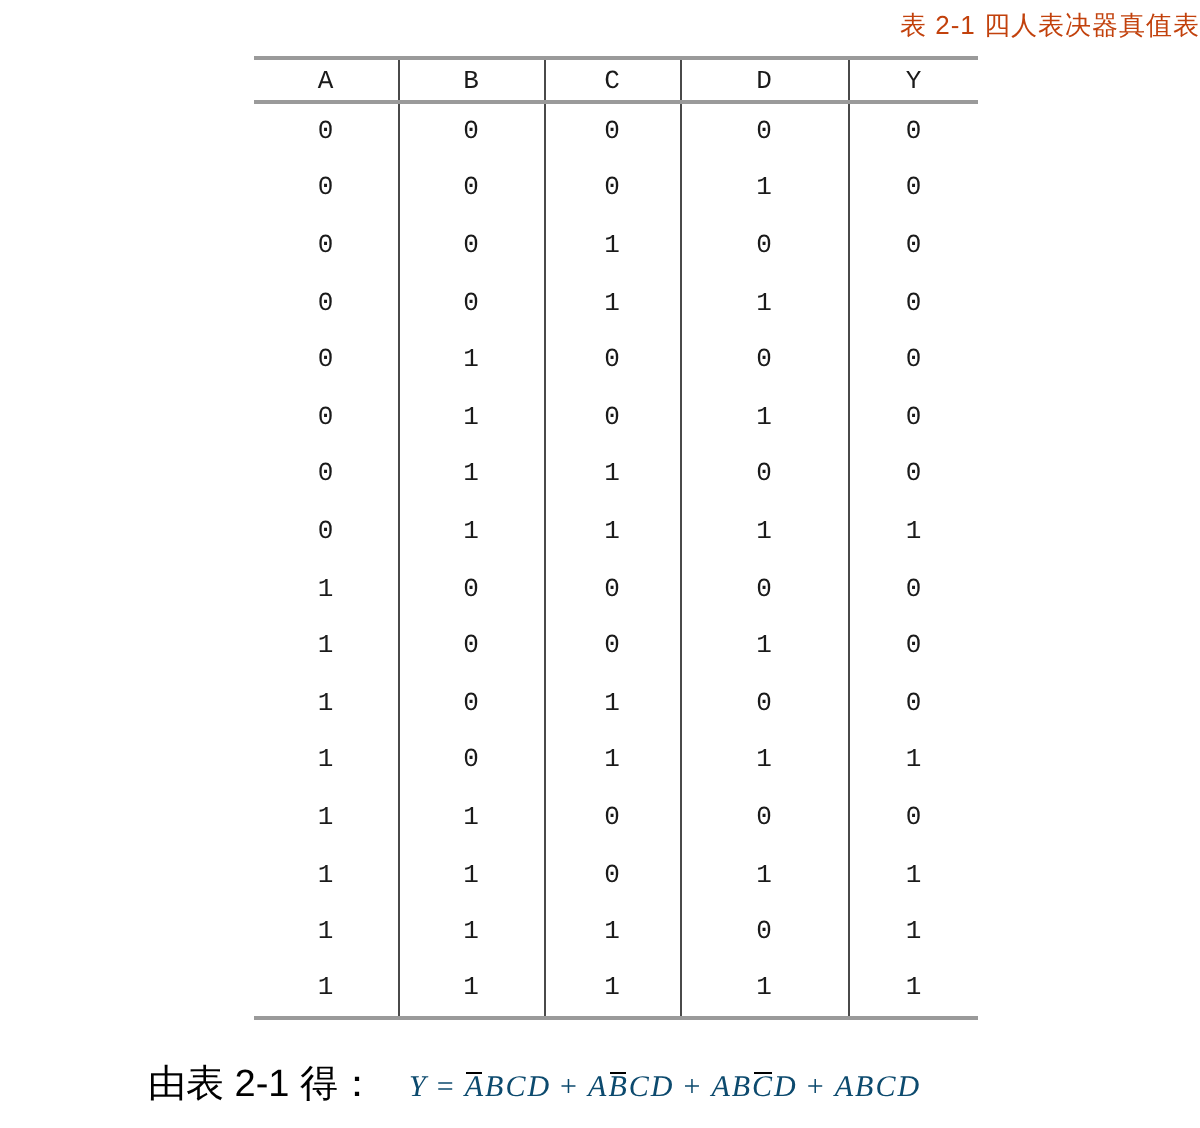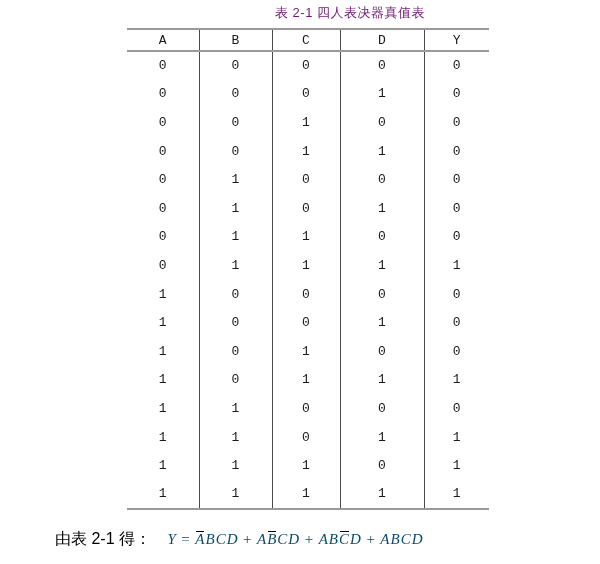--- a/index.html
+++ b/index.html
@@ -8,25 +8,25 @@
     background: #ffffff;
     position: relative;
     overflow: hidden;
     font-family: "Liberation Sans", sans-serif;
     color: #111111;
   }
   .page-title {
     position: absolute;
     left: 0; top: 4px;
     width: 600px;
-    text-align: center;
+    text-align: right;
     text-indent: 100px; 
     font-size: 13px;
     letter-spacing: 0.5px;
-    color: #701a75;
+    color: #c2410c;
   }
   table.truth-table {
     position: absolute;
     left: 127px; top: 28px;
     border-collapse: collapse;
     table-layout: fixed;
     border-top: 2px solid #9a9a9a;
     border-bottom: 2px solid #9a9a9a;
   }
   table.truth-table thead tr {
@@ -49,22 +49,23 @@
   }
   .footer {
     position: absolute;
     left: 55px; top: 529px;
     white-space: nowrap;
     font-size: 14px;
     color: #000000;
   }
   .footer-prefix {
     font-family: "Liberation Sans", sans-serif;
-    font-size: 16px;
+    font-size: 19px;
     margin-right: 16px;
+    margin-left: 19px;
   }
   .formula {
     font-family: "Liberation Serif", serif;
     font-style: italic;
     font-size: 15px;
     color: #0c4a6e;
   }
   .formula .eq { margin: 0 5px; font-style: normal; }
   .formula .op { margin: 0 5px; font-style: normal; }
   .formula .v { display: inline-block; position: relative; padding: 0 0.5px; }

